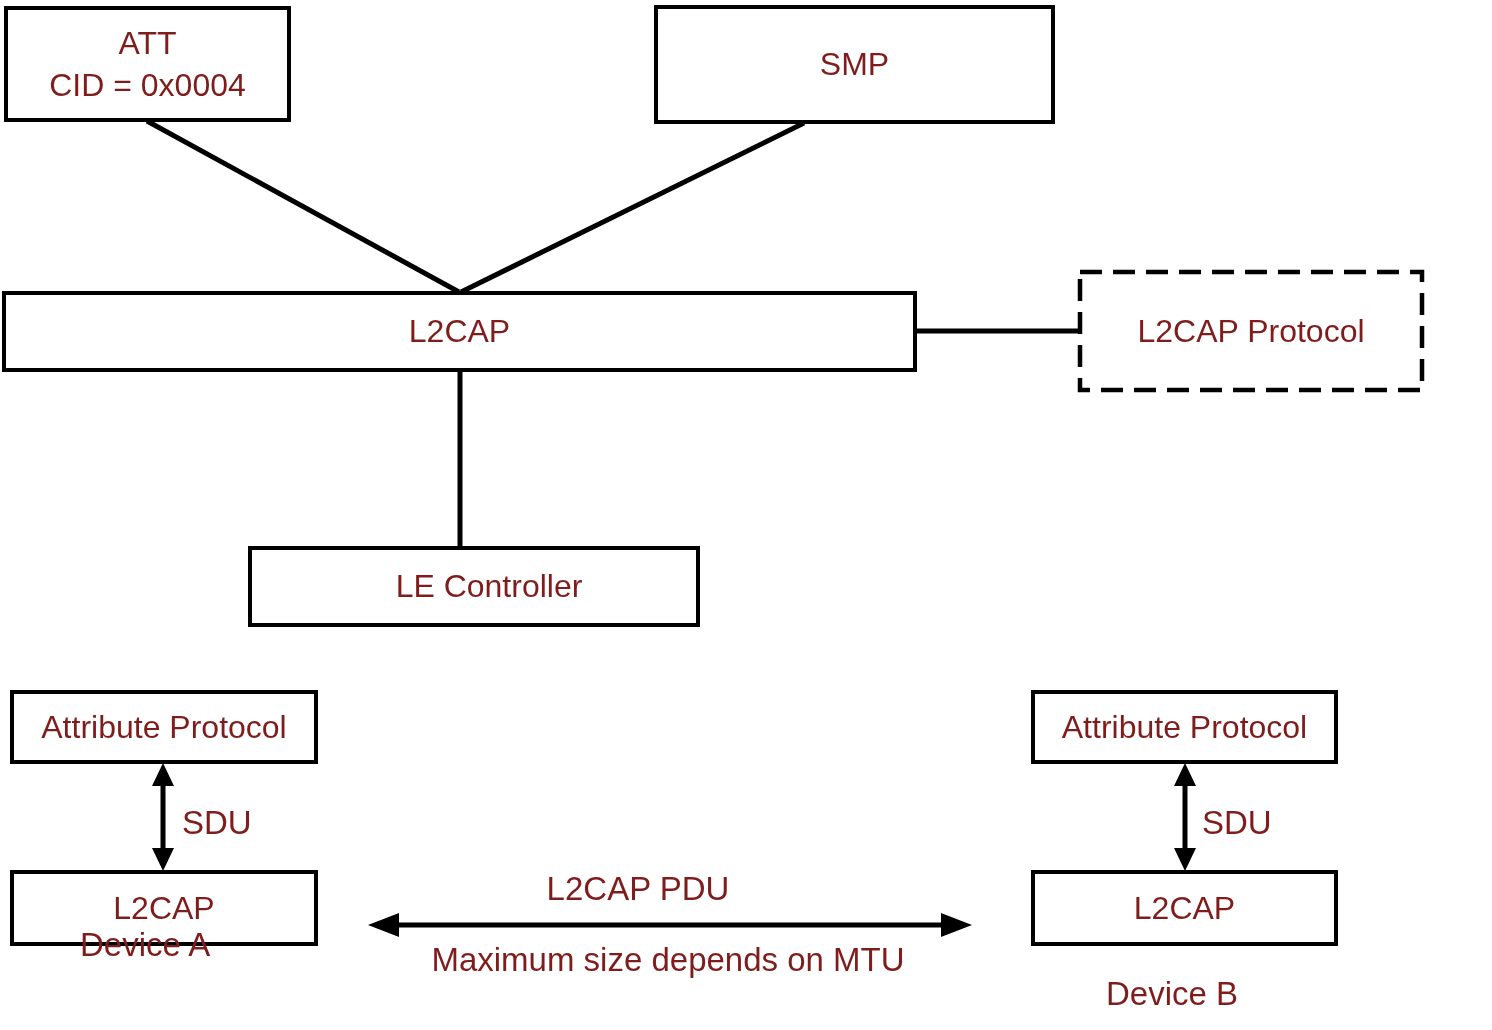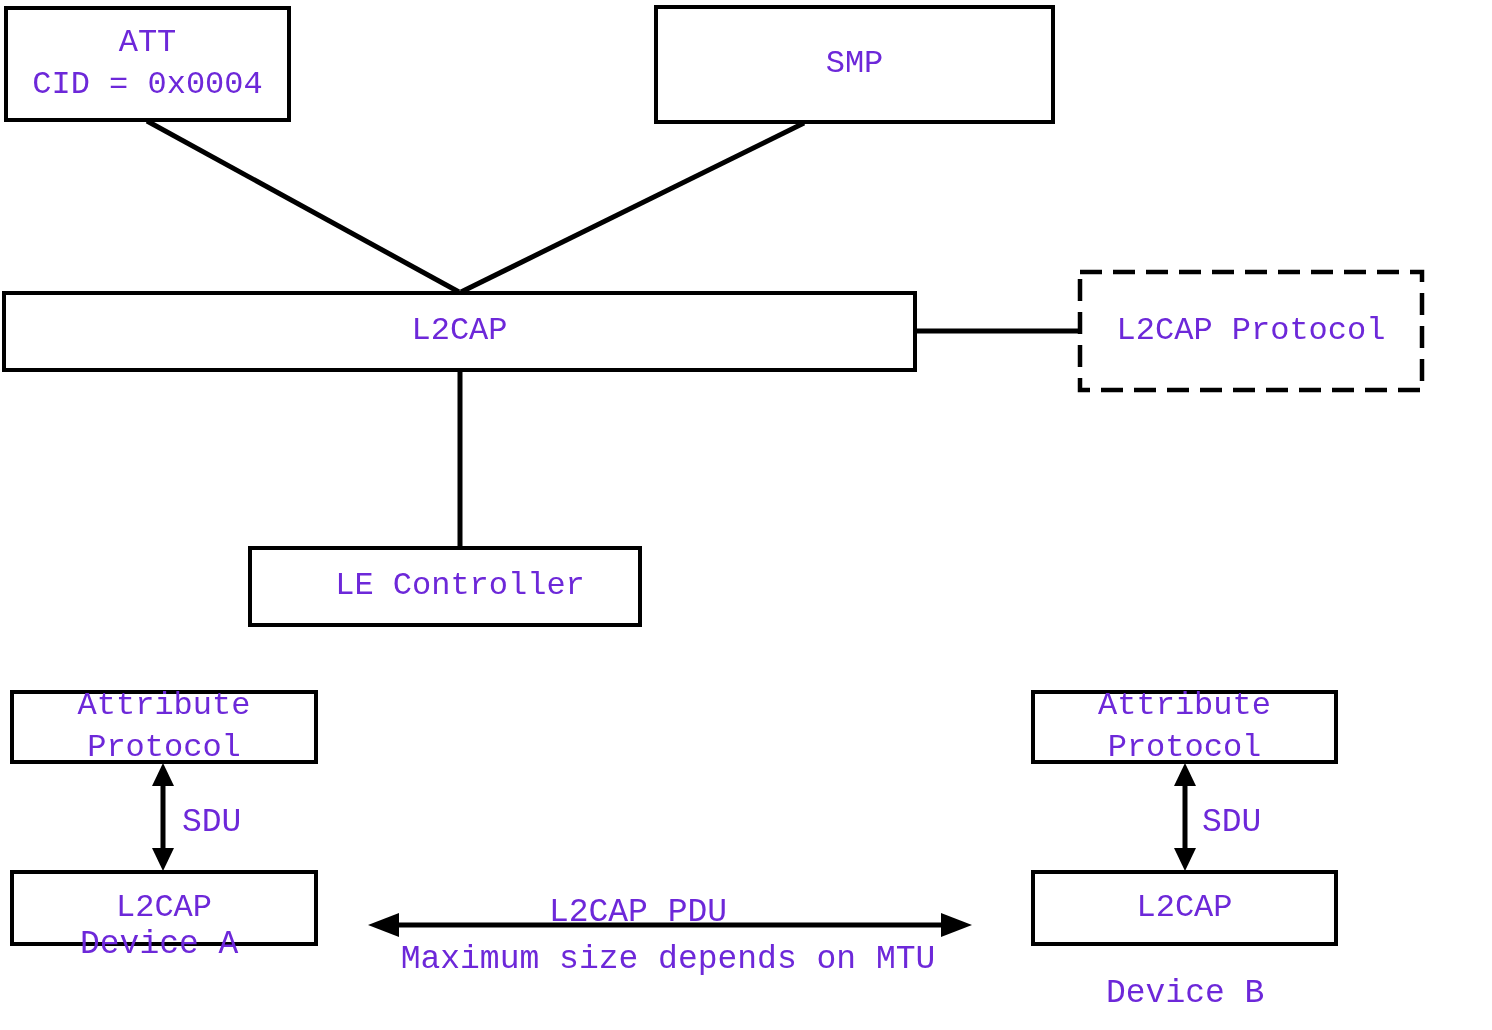--- a/index.html
+++ b/index.html
@@ -5,22 +5,22 @@
   html, body {
     margin: 0;
     padding: 0;
     background: #ffffff;
   }
   .canvas {
     position: relative;
     width: 1492px;
     height: 1030px;
     background: #ffffff;
-    font-family: Liberation Mono, monospace;
-    color: #6d28d9;
+    font-family: Liberation Sans, sans-serif;
+    color: #7f1d1d;
     overflow: hidden;
   }
   .box {
     position: absolute;
     box-sizing: border-box;
     border: 4px solid #000000;
     background: #ffffff;
     display: flex;
     flex-direction: column;
     align-items: center;
@@ -50,32 +50,32 @@
     top: 0;
     width: 1492px;
     height: 1030px;
     z-index: 1;
   }
   
   #att-box        { left: 4px;    top: 6px;   width: 287px; height: 116px; }
   #smp-box        { left: 654px;  top: 5px;   width: 401px; height: 119px; }
   #l2cap-main-box { left: 2px;    top: 291px; width: 915px; height: 81px;  }
   #signaling-box  { left: 1078px; top: 270px; width: 346px; height: 122px; }
-  #le-controller-box { left: 248px; top: 546px; width: 394px; height: 81px; padding-left: 30px; }
+  #le-controller-box { left: 248px; top: 546px; width: 452px; height: 81px; padding-left: 30px; }
   #attr-a-box     { left: 10px;   top: 690px; width: 308px; height: 74px; }
   #l2cap-a-box    { left: 10px;   top: 870px; width: 308px; height: 76px; }
   #attr-b-box     { left: 1031px; top: 690px; width: 307px; height: 74px; }
   #l2cap-b-box    { left: 1031px; top: 870px; width: 307px; height: 76px; }
   
   #le-u-label  { left: 517px;  top: 430px; font-size: 33px; }
   #sdu-a-label { left: 182px;  top: 806px; font-size: 33px; }
   #sdu-b-label { left: 1202px; top: 806px; font-size: 33px; }
   #device-a-label { left: 80px;   top: 928px; font-size: 33px; }
   #device-b-label { left: 1106px; top: 977px; font-size: 33px; }
-  #pdu-label { left: 638px; top: 872px; font-size: 33px; margin-top: 24px; }
+  #pdu-label { left: 638px; top: 872px; font-size: 33px; }
   #mtu-label { left: 668px; top: 943px; font-size: 33px; }
 </style>
 </head>
 <body>
 
 <div class="canvas">
 
   <svg class="overlay" viewBox="0 0 1492 1030" xmlns="http://www.w3.org/2000/svg">
 
     <line x1="147" y1="121" x2="459" y2="292" stroke="#000" stroke-width="5"></line>

